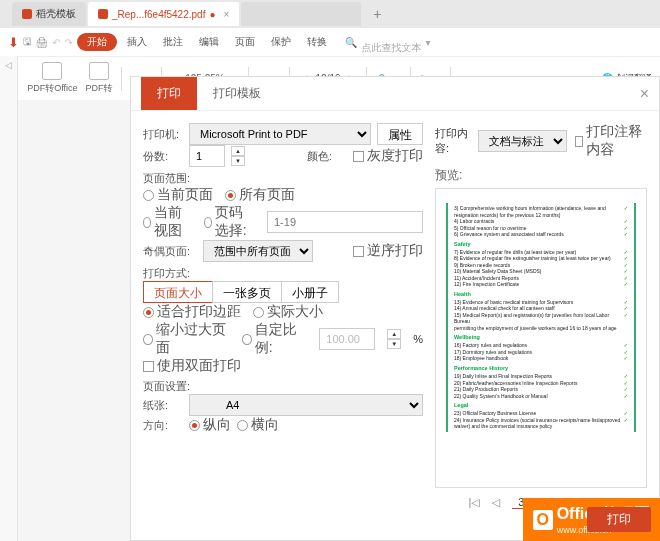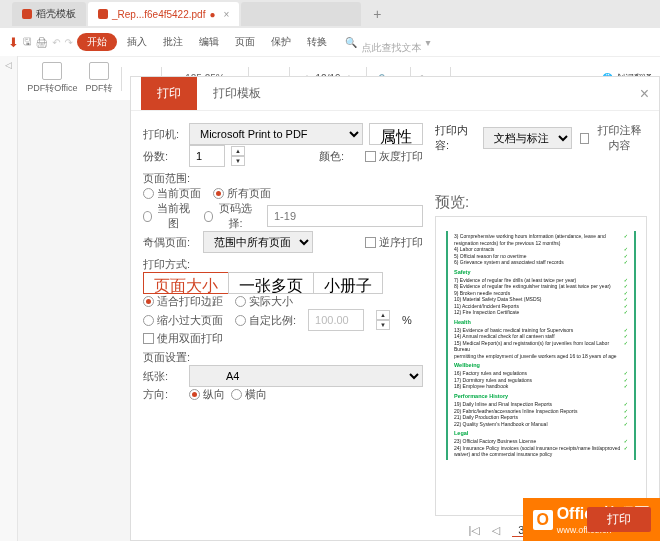--- a/index.html
+++ b/index.html
@@ -31,39 +31,39 @@
     .dlg-tab { padding: 8px 16px; font-size: 12px; color: #666; }
     .dlg-tab.active { background: #d14424; color: #fff; }
     .dlg-close { position: absolute; right: 10px; top: 8px; font-size: 16px; color: #999; }
     
     .dlg-body { display: flex; padding: 12px; gap: 12px; }
     .dlg-left { width: 280px; display: flex; flex-direction: column; font-size: 11px; }
     .row { display: flex; align-items: center; gap: 6px; }
     .lbl { color: #555; min-width: 40px; }
     select, input[type="text"] { border: 1px solid #ccc; padding: 3px 6px; font-size: 11px; height: 22px; }
     .printer-sel { flex: 1; }
-    .btn { border: 1px solid #ccc; background: #fff; padding: 3px 10px; font-size: 16px; height: 22px; }
+    .btn { border: 1px solid #ccc; background: #fff; padding: 3px 10px; font-size: 12px; height: 22px; }
     .btn.active { border-color: #d14424; color: #d14424; }
     .spinner-btns { display: inline-flex; flex-direction: column; }
     .spinner-btns span { font-size: 6px; border: 1px solid #ccc; padding: 0 3px; line-height: 8px; }
     .section-title { color: #555; font-size: 11px; margin-top: 4px; }
     .radio-row { display: flex; gap: 12px; align-items: center; }
-    .radio-lbl, .check-lbl { display: flex; align-items: center; gap: 3px; font-size: 11px; color: #555; text-align: center; }
+    .radio-lbl, .check-lbl { display: flex; align-items: center; gap: 3px; font-size: 14px; color: #555; }
     .radio, .check { width: 11px; height: 11px; border: 1px solid #999; }
     .radio { border-radius: 50%; }
     .radio.checked::after { content: ''; display: block; width: 5px; height: 5px; background: #d14424; border-radius: 50%; margin: 2px; }
     .btn-group { display: flex; }
     .btn-group .btn:not(:last-child) { border-right: none; }
     .small-select { width: 100px; }
     .paper-select { flex: 1; padding-left: 32px; }
     
     .dlg-right { flex: 1; display: flex; flex-direction: column; }
     .dlg-right-top { display: flex; align-items: center; gap: 8px; margin-bottom: 8px; font-size: 11px; }
     .content-sel { width: 90px; }
-    .preview-lbl { font-size: 15px; color: #666; margin-bottom: 4px; margin-top: 32px; }
+    .preview-lbl { font-size: 12px; color: #666; margin-bottom: 4px; }
     .preview { border: 1px solid #ddd; height: 300px; padding: 14px 10px 10px; background: #fff; position: relative; }
     .doc-page { border-left: 2px solid #3a7; border-right: 2px solid #3a7; padding: 2px 6px; font-size: 5px; line-height: 1.3; color: #222; }
     .doc-sec { color: #0a4; font-weight: bold; margin: 3px 0 1px; font-size: 5.5px; }
     .doc-line { display: flex; justify-content: space-between; }
     .doc-line .chk { color: #0a0; font-size: 5px; }
     .pge-nav { display: flex; justify-content: center; align-items: center; gap: 12px; margin-top: 8px; font-size: 11px; color: #888; }
     .pge-nav .n { border-bottom: 1px solid #d14424; padding: 0 6px; color: #333; }
     
     .watermark { position: absolute; right: 0; bottom: 0; background: #ff7a00; color: #fff; padding: 6px 10px; font-size: 16px; display: flex; align-items: center; gap: 4px; }
     .wm-ico { width: 20px; height: 20px; background: #fff; color: #ff7a00; display: flex; align-items: center; justify-content: center; font-weight: bold; border-radius: 2px; }

